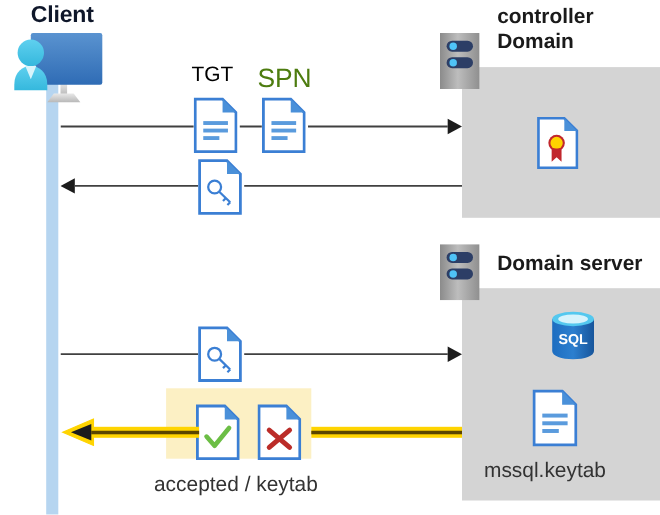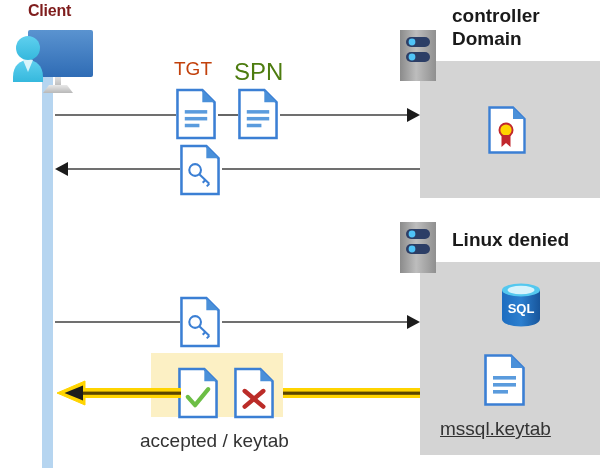--- a/index.html
+++ b/index.html
@@ -23,61 +23,60 @@
   .gray-panel {
     background: #d4d4d4;
   }
   .highlight-box {
     background: #fcf0c4;
   }
 
   
   .lbl-client {
     left: 28px; top: 2px;
-    font-size: 16px;
+    font-size: 21px;
     font-weight: bold;
-    color: #7f1d1d;
+    color: #0f172a;
     letter-spacing: -0.2px;
   }
   .lbl-dc {
     left: 452px; top: 4px;
     font-size: 19px;
     font-weight: bold;
     color: #1a1a1a;
     line-height: 23px;
     width: 140px;
   }
   .lbl-linux {
     left: 452px; top: 228px;
     font-size: 19px;
     font-weight: bold;
     color: #1a1a1a;
     line-height: 23px;
   }
   .lbl-tgt {
     left: 174px; top: 58px;
     font-size: 19px;
-    color: #c2410c;
+    color: #000000;
     text-align: center;
   }
   .lbl-spn {
     left: 234px; top: 58px;
     font-size: 24px;
     color: #4d7c0f;
   }
   .lbl-accepted {
     left: 140px; top: 430px;
     font-size: 19px;
     color: #333333;
   }
   .lbl-keytab {
     left: 440px; top: 418px;
     font-size: 19px;
     color: #333333;
-    text-decoration: underline;
   }
 
   
   .lifeline {
     left: 42px; top: 68px;
     width: 11px; height: 400px;
     background: #b6d5f0;
   }
 </style>
 </head>
@@ -158,21 +157,21 @@
   <div class="abs" style="left:400px; top:222px; width:36px; height:51px;">
     <svg width="36" height="51" viewBox="0 0 36 51">
       <rect x="0" y="0" width="36" height="51" fill="url(#srvGrad1)"></rect>
       <rect x="6" y="7" width="24" height="10" rx="5" fill="#2c3e66"></rect>
       <circle cx="12" cy="12" r="3.4" fill="#4fc3f7"></circle>
       <rect x="6" y="22" width="24" height="10" rx="5" fill="#2c3e66"></rect>
       <circle cx="12" cy="27" r="3.4" fill="#4fc3f7"></circle>
     </svg>
   </div>
 
-  <div class="abs lbl-linux">Linux denied</div>
+  <div class="abs lbl-linux">Domain server</div>
 
   <div class="abs" style="left:500px; top:282px; width:42px; height:46px;">
     <svg width="42" height="46" viewBox="0 0 42 46">
       <defs>
         <linearGradient id="sqlBody" x1="0" y1="0" x2="1" y2="0">
           <stop offset="0%" stop-color="#1d6dc0"></stop>
           <stop offset="50%" stop-color="#2c7fcf"></stop>
           <stop offset="100%" stop-color="#17559b"></stop>
         </linearGradient>
       </defs>

